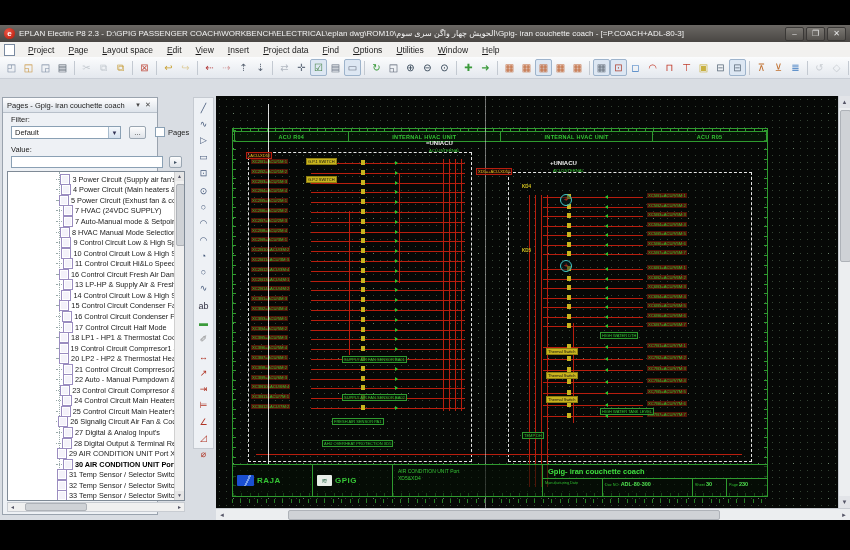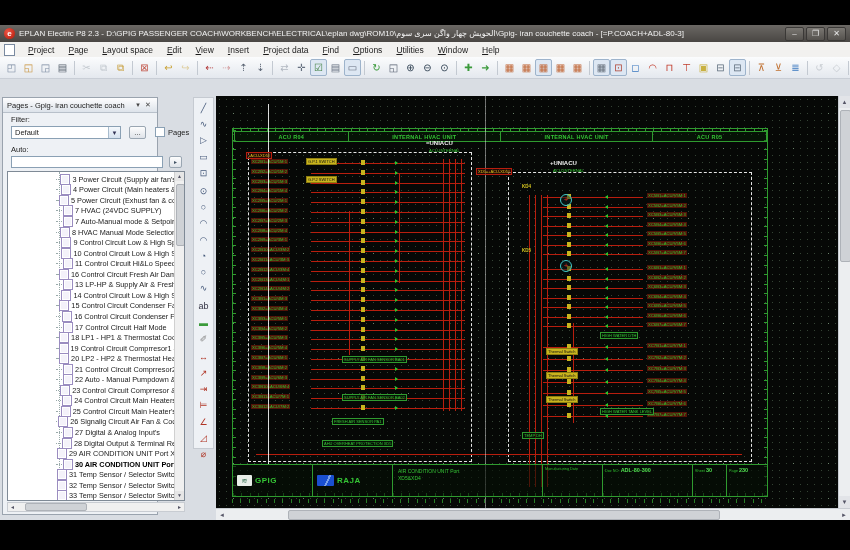--- a/index.html
+++ b/index.html
@@ -242,21 +242,21 @@
       <span class="plabel" style="top:17px;">Filter:</span>
       <div id="filter-combo">
         <span>Default</span>
         <span class="arrow">▼</span>
       </div>
       <div id="browse-btn">…</div>
       <div id="active-check">
         <span class="box"></span>
         <span>Pages</span>
       </div>
-      <span class="plabel" style="top:47px;">Auto:</span>
+      <span class="plabel" style="top:47px;">Value:</span>
       <input id="value-input" value="" style="">
       <div id="value-btn">▸</div>
 
       <div id="tree-box">
         <div id="tree-vline"></div>
         <div id="tree-inner">
             <div class="tree-item" style="top: 2px;">
               <span class="ticon"></span>
               <span>3 Power Circuit  (Supply air fan's</span>
             </div>
@@ -784,33 +784,34 @@
           <div class="ov gbox" style="left: 106px; top: 344px;">AHU OVERHEAT PROTECTION XD5</div>
           <div class="ov ybox" style="left: 330px; top: 252px;">Thermal Switch</div>
           <div class="ov ybox" style="left: 330px; top: 276px;">Thermal Switch</div>
           <div class="ov ybox" style="left: 330px; top: 300px;">Thermal Switch</div>
           <div class="ov gbox" style="left: 384px; top: 236px;">HIGH WATER DTH</div>
           <div class="ov gbox" style="left: 384px; top: 312px;">HIGH WATER TANK LEVEL</div>
           <div class="ov gbox" style="left: 306px; top: 336px;">TEMP DH</div>
         </div>
 
       <div id="title-block">
+        <div class="tb-cell" id="tb-c1">
+          <div id="raja-logo"></div>
+          <span class="cname">RAJA</span>
+        </div>
         <div class="tb-cell" id="tb-c2">
           <div id="gpig-logo">≋</div>
           <span class="cname">GPIG</span>
-        </div>
-        <div class="tb-cell" id="tb-c1">
-          <div id="raja-logo"></div>
-          <span class="cname">RAJA</span>
         </div>
         <div class="tb-cell" id="tb-c3">
           <div>AIR CONDITION UNIT Port</div>
           <div>XD5&amp;XD4</div>
         </div>
         <div class="tb-cell" id="tb-c4">
+          <div id="tb-project">Gpig- iran couchette coach</div>
           <div id="tb-bottom">
             <div class="tbb" style="width:60px;">Manufacturing Date</div>
             <div class="tbb" style="width:90px;">
               <span>Doc NO:</span>
               <span class="big">ADL-80-300</span>
             </div>
             <div class="tbb" style="width:34px;">
               <span>Sheet</span>
               <span class="big">30</span>
             </div>

